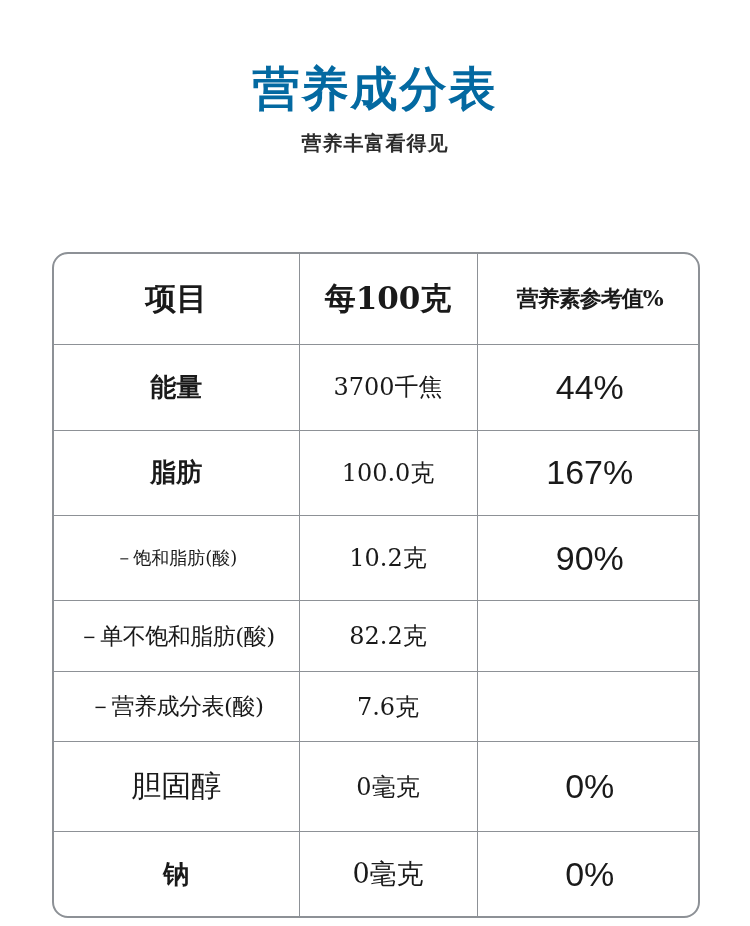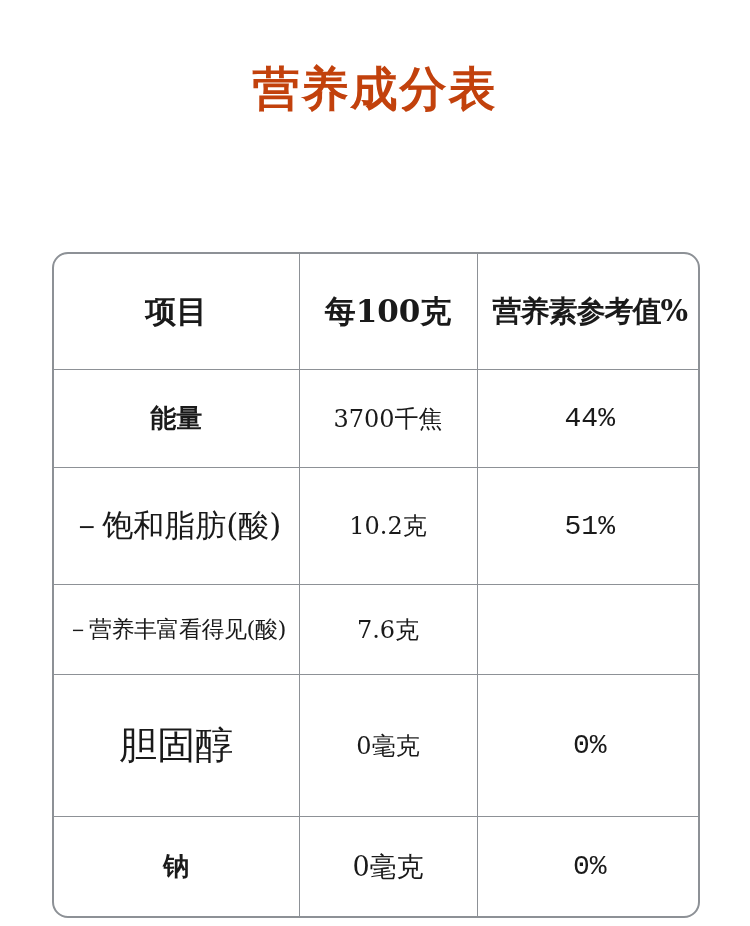--- a/index.html
+++ b/index.html
@@ -21,21 +21,21 @@
     box-sizing: border-box;
     padding: 0;
     background: #ffffff;
   }
   .title {
     text-align: center;
     font-family: "DejaVu Sans", "Liberation Sans", sans-serif;
     font-weight: bold;
     font-size: 47px;
     letter-spacing: 2px;
-    color: #c2410c;
+    color: #0369a1;
     margin-top: 62px;
     line-height: 1.15;
   }
   .subtitle {
     text-align: center;
     font-family: "DejaVu Sans", "Liberation Sans", sans-serif;
     font-weight: bold;
     font-size: 20px;
     color: #2b2b2b;
     margin-top: 14px;
@@ -86,61 +86,62 @@
   col.c2 { width: 178px; }
   col.c3 { width: 225px; }
 
   .head-cell {
     font-family: "DejaVu Serif", "Liberation Serif", serif;
     font-weight: bold;
     font-size: 31px;
     letter-spacing: 0px;
   }
   .head-cell.small {
-    font-size: 29px;
+    font-size: 22px;
     letter-spacing: -1px;
     margin-top: 39px;
   }
   .item {
     font-family: "DejaVu Serif", "Liberation Serif", serif;
     font-weight: bold;
     font-size: 26px;
   }
   .item.sub {
     font-weight: normal;
-    font-size: 31px;
+    font-size: 18px;
   }
   .item.sub.tight {
     font-size: 23px;
     letter-spacing: -0.5px;
   }
   .item.plain {
     font-weight: normal;
-    font-size: 38px;
+    font-size: 30px;
   }
   .value {
     font-family: "DejaVu Serif", "Liberation Serif", serif;
     font-weight: normal;
     font-size: 24px;
   }
   .value.sm {
     font-size: 27px;
   }
   .pct {
-    font-family: Liberation Mono, monospace;
-    font-weight: normal;
-    font-size: 28px;
+    font-family: Liberation Sans, sans-serif;
+    font-weight: normal;
+    font-size: 34px;
   }
 </style>
 </head>
 <body>
 
 <div class="page">
 
   <div class="title">营养成分表</div>
+  <div class="subtitle">营养丰富看得见</div>
 
   <div class="table-wrap">
     <table class="nutrition">
       <colgroup>
         <col class="c1">
           <col class="c2">
           <col class="c3">
       </colgroup>
       <tbody>
         <tr>
@@ -149,30 +150,40 @@
           <td class="head-cell small">营养素参考值%</td>
         </tr>
 
         <tr>
           <td class="item">能量</td>
           <td class="value">3700千焦</td>
           <td class="pct">44%</td>
         </tr>
 
 
+        <tr>
+          <td class="item">脂肪</td>
+          <td class="value">100.0克</td>
+          <td class="pct">167%</td>
+        </tr>
 
         <tr>
           <td class="item sub">－饱和脂肪(酸)</td>
           <td class="value">10.2克</td>
-          <td class="pct">51%</td>
-        </tr>
-
-
-        <tr>
-          <td class="item sub tight">－营养丰富看得见(酸)</td>
+          <td class="pct">90%</td>
+        </tr>
+
+        <tr>
+          <td class="item sub tight">－单不饱和脂肪(酸)</td>
+          <td class="value">82.2克</td>
+          <td class="pct"></td>
+        </tr>
+
+        <tr>
+          <td class="item sub tight">－营养成分表(酸)</td>
           <td class="value">7.6克</td>
           <td class="pct"></td>
         </tr>
 
         <tr>
           <td class="item plain">胆固醇</td>
           <td class="value">0毫克</td>
           <td class="pct">0%</td>
         </tr>
 

